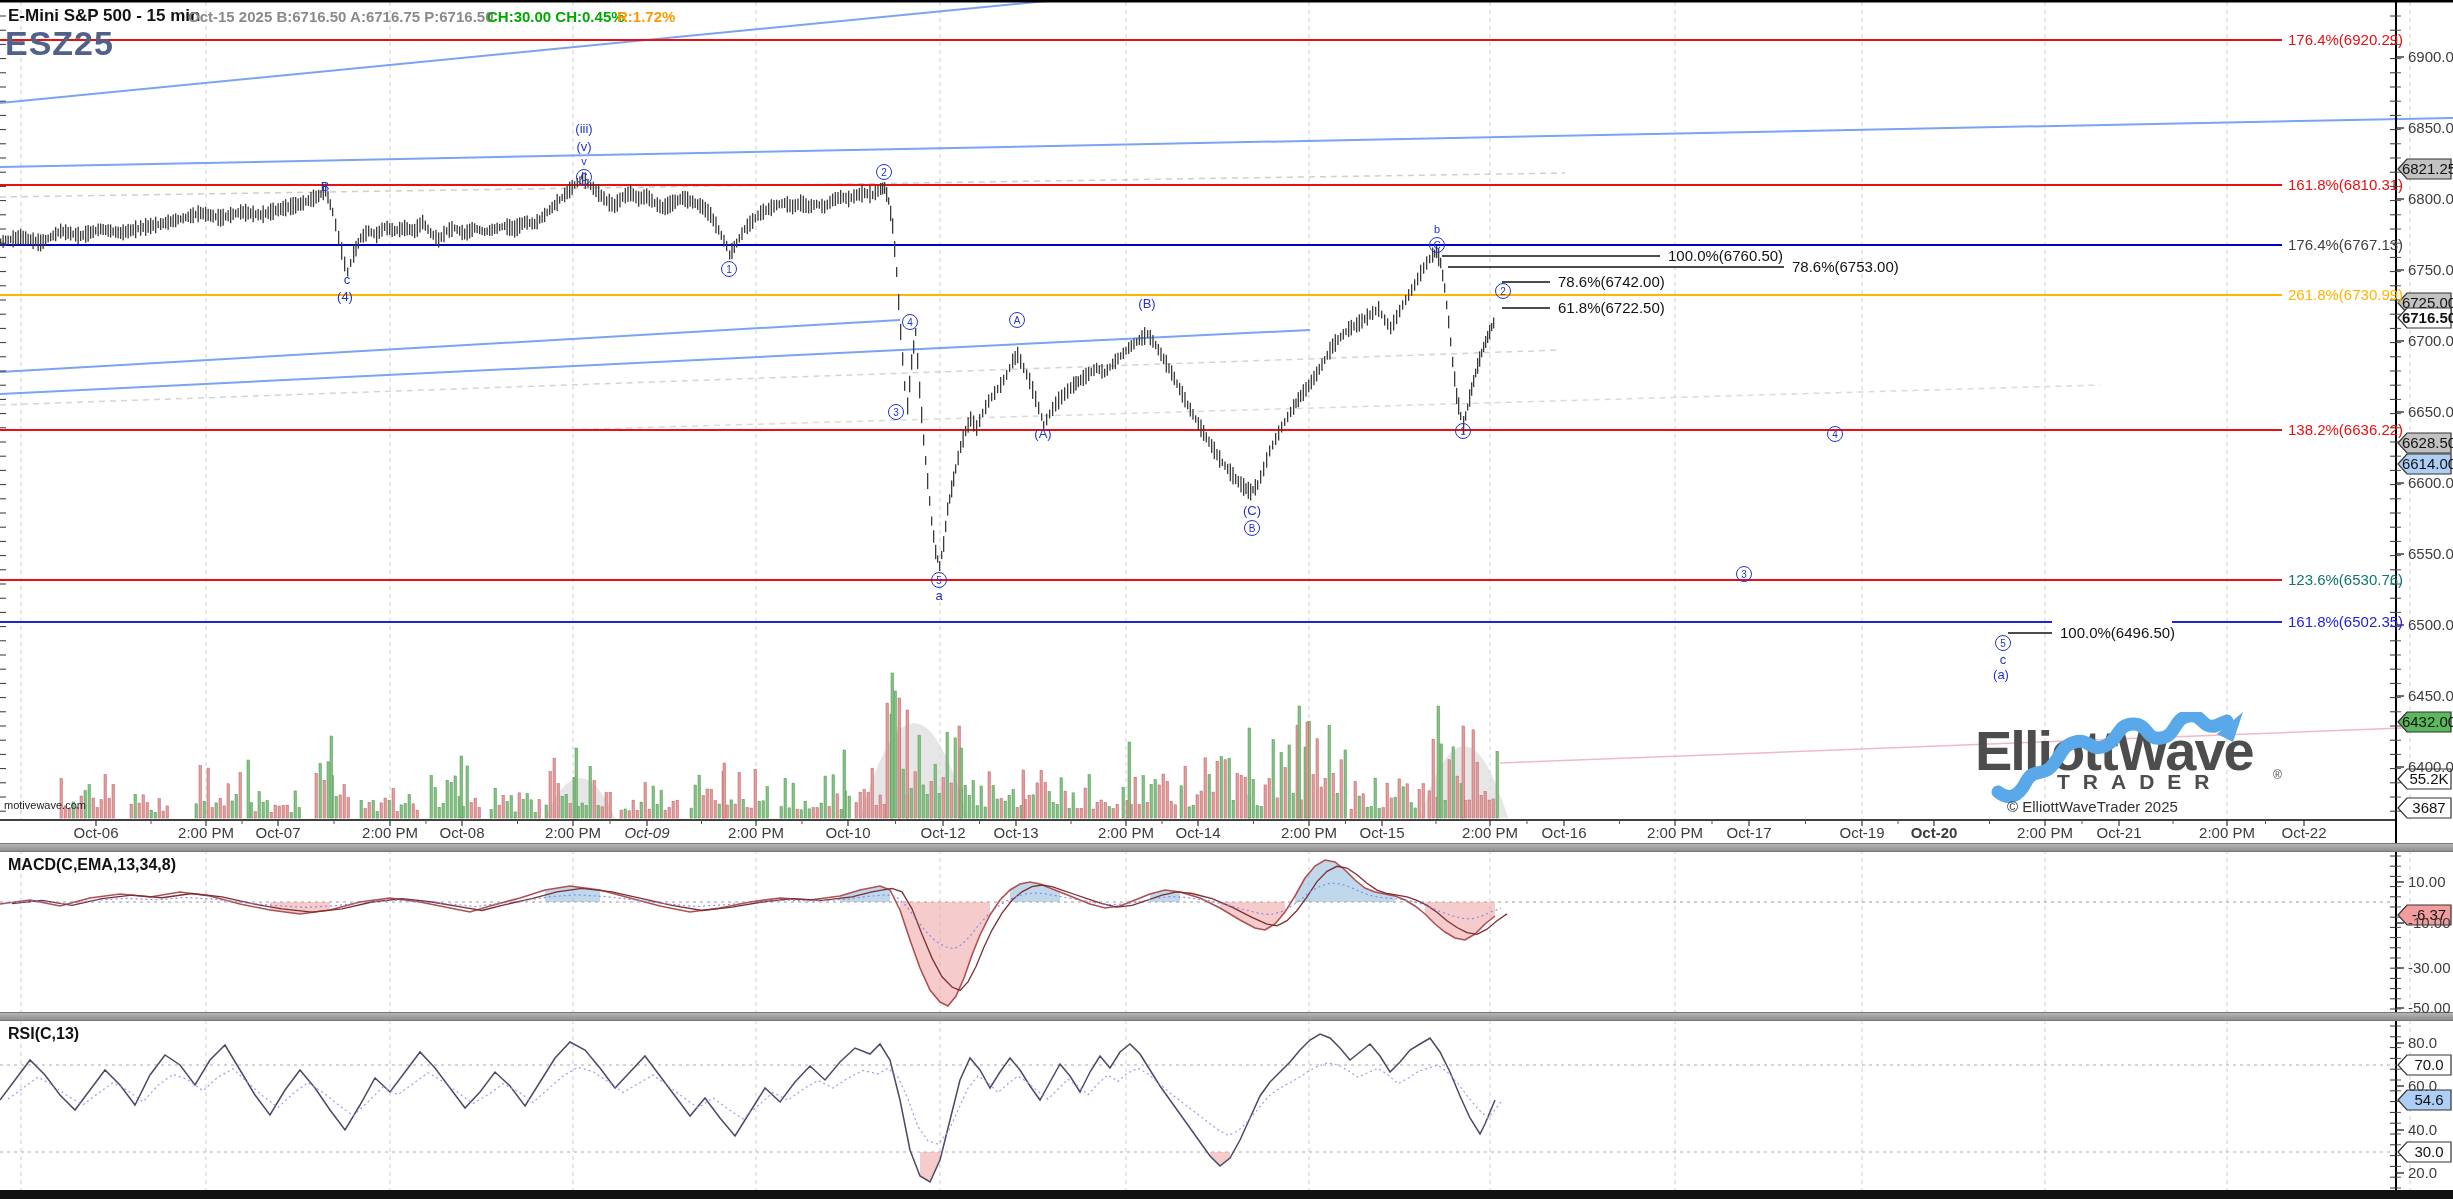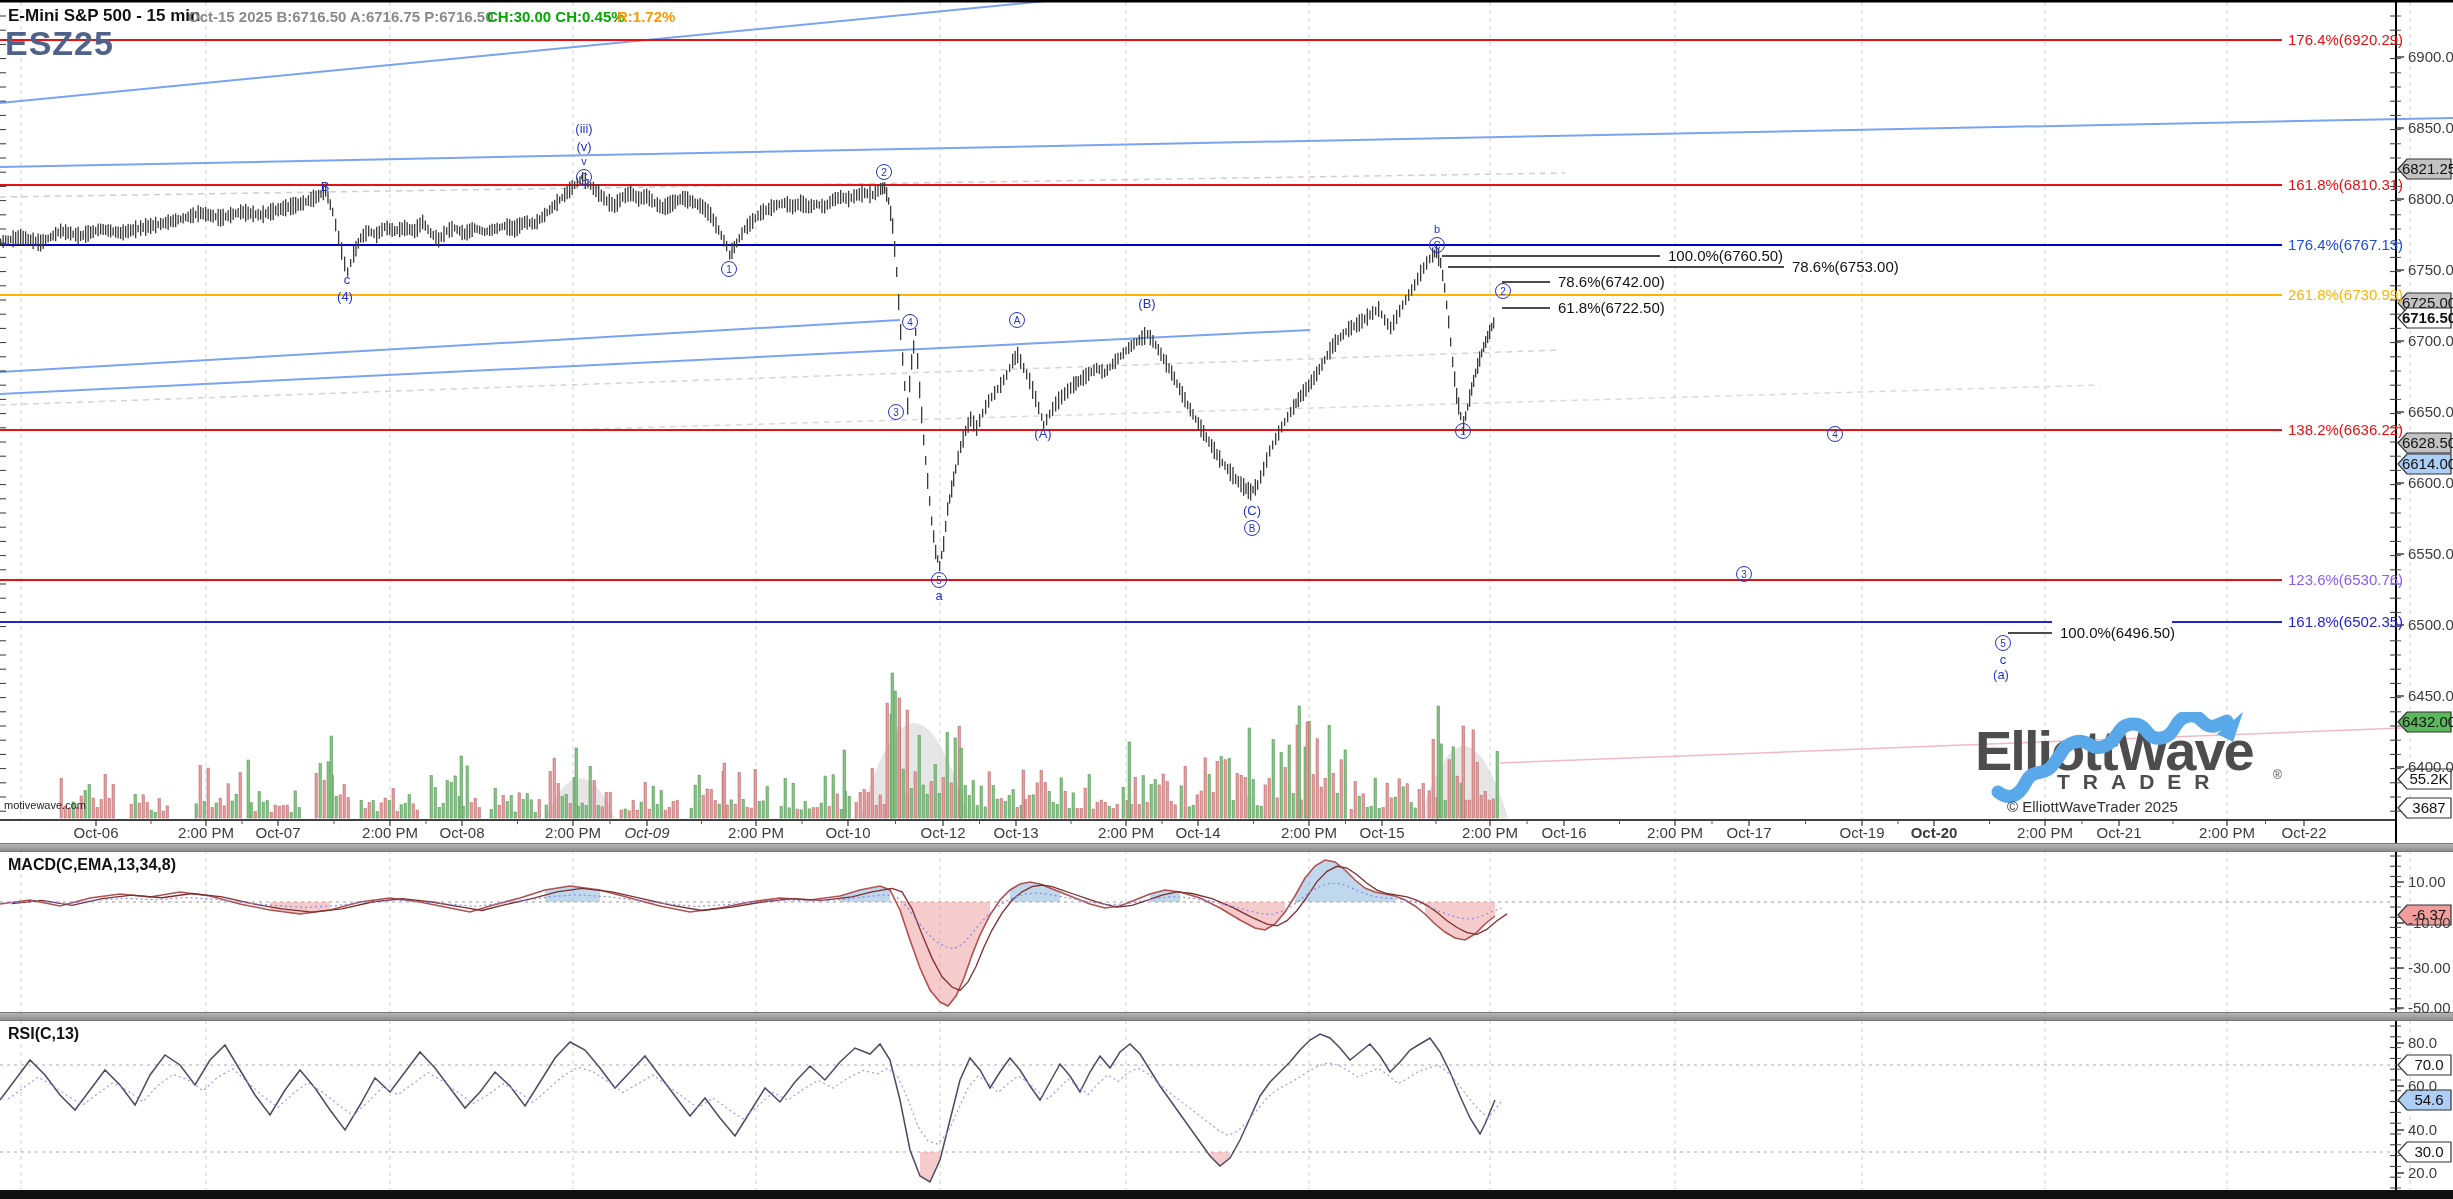--- a/index.html
+++ b/index.html
@@ -1400,24 +1400,24 @@
     <polygon points="242,22 268,0 258,30" fill="#58a8ea"></polygon>
   </svg>
   <div class="abs logo-trader" style="left:82px;top:58px;">TRADER</div>
   <div class="abs" style="left:298px;top:56px;font-size:12px;color:#4d4d4d;">®</div>
 </div>
 <div class="abs logo-copy" style="left:1998px;top:798px;margin-left:9px;">© ElliottWaveTrader 2025</div>
 
 <div id="labels">
       <div class="abs fib-label" style="left: 2288px; top: 31px; color: rgb(232, 16, 16);">176.4%(6920.29)</div>
       <div class="abs fib-label" style="left: 2288px; top: 176px; color: rgb(232, 16, 16);">161.8%(6810.31)</div>
-      <div class="abs fib-label" style="left: 2288px; top: 236px; color: #1d4ed8;">176.4%(6767.13)</div>
+      <div class="abs fib-label" style="left: 2288px; top: 236px; color: #404040;">176.4%(6767.13)</div>
       <div class="abs fib-label" style="left: 2288px; top: 286px; color: rgb(255, 180, 0);">261.8%(6730.99)</div>
       <div class="abs fib-label" style="left: 2288px; top: 421px; color: rgb(232, 16, 16);">138.2%(6636.22)</div>
-      <div class="abs fib-label" style="left: 2288px; top: 571px; color: #8b5cf6; text-align: right;">123.6%(6530.76)</div>
+      <div class="abs fib-label" style="left: 2288px; top: 571px; color: #0f766e; text-align: right;">123.6%(6530.76)</div>
       <div class="abs fib-label" style="left: 2288px; top: 613px; color: rgb(34, 34, 221);">161.8%(6502.35)</div>
       <div class="abs fib-ann" style="left: 1668px; top: 247px;">100.0%(6760.50)</div>
       <div class="abs fib-ann" style="left: 1792px; top: 258px;">78.6%(6753.00)</div>
       <div class="abs fib-ann" style="left: 1558px; top: 273px;">78.6%(6742.00)</div>
       <div class="abs fib-ann" style="left: 1558px; top: 299px;">61.8%(6722.50)</div>
       <div class="abs fib-ann" style="left: 2060px; top: 624px;">100.0%(6496.50)</div>
       <div class="abs wave-plain" style="left: 325px; top: 186px;">B</div>
       <div class="abs wave-plain" style="left: 347px; top: 279px;">c</div>
       <div class="abs wave-plain" style="left: 345px; top: 296px;">(4)</div>
       <div class="abs wave-plain" style="left: 584px; top: 128px;">(iii)</div>

